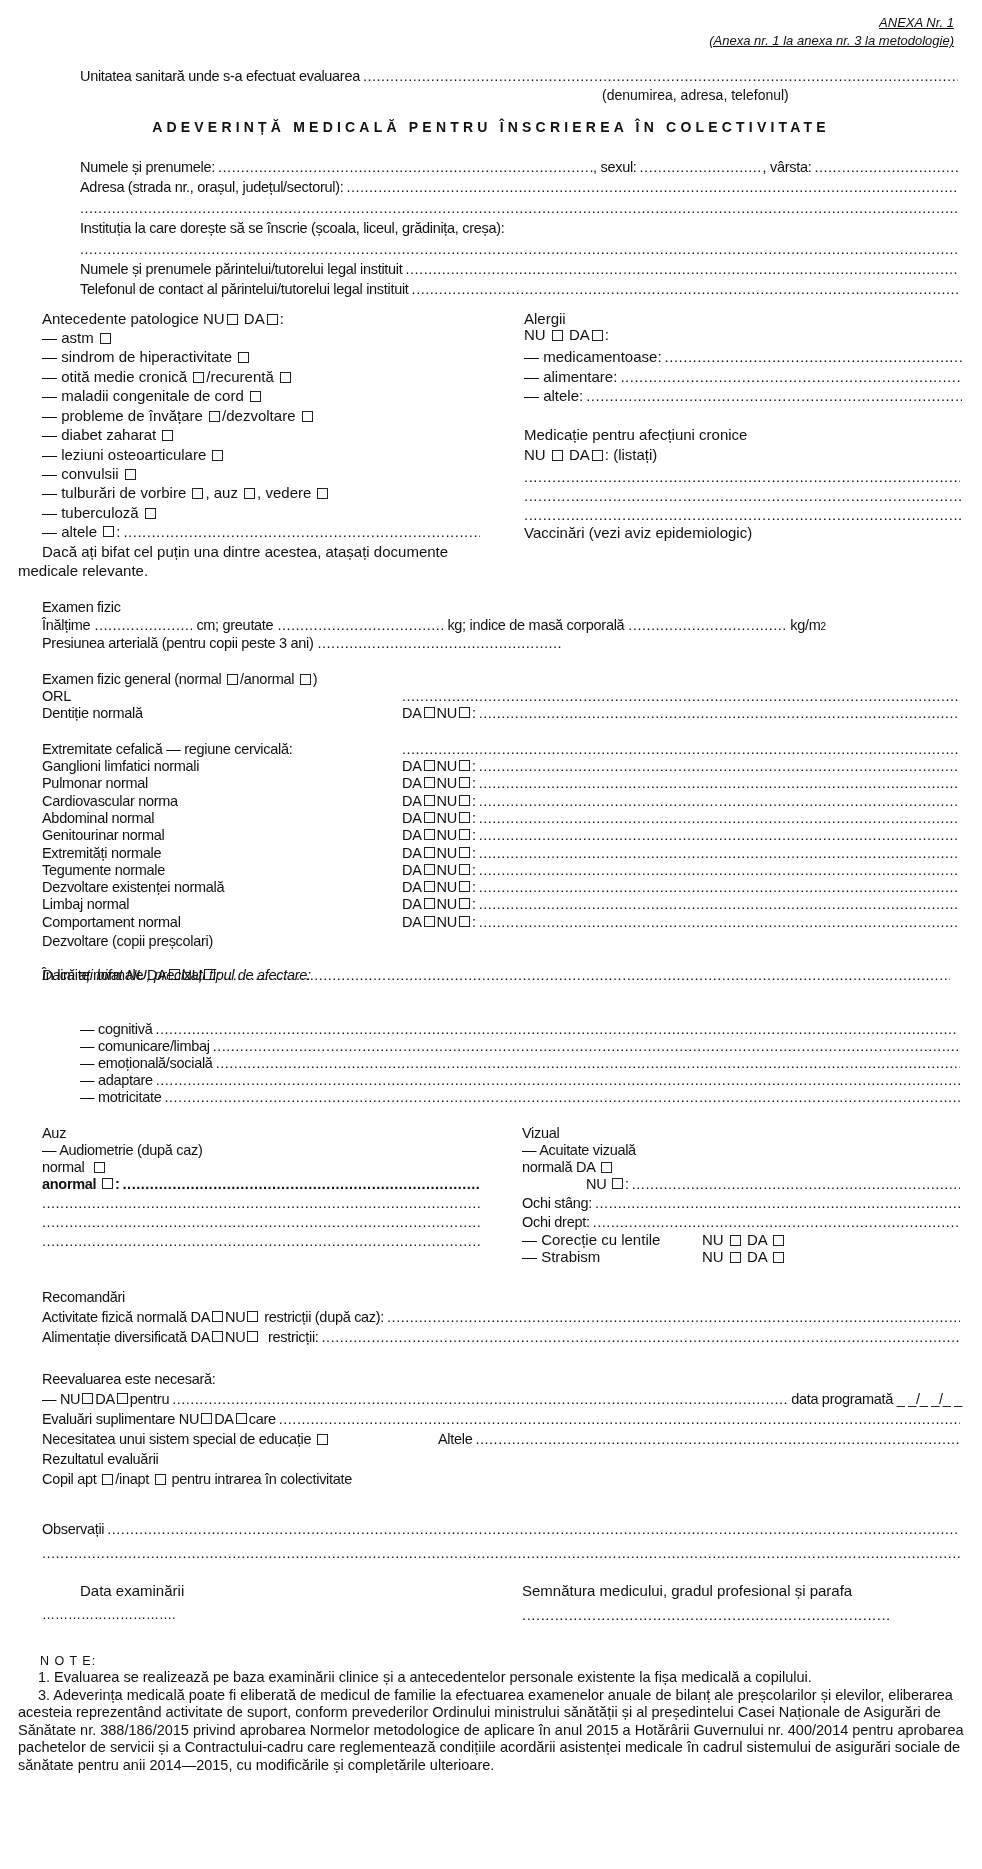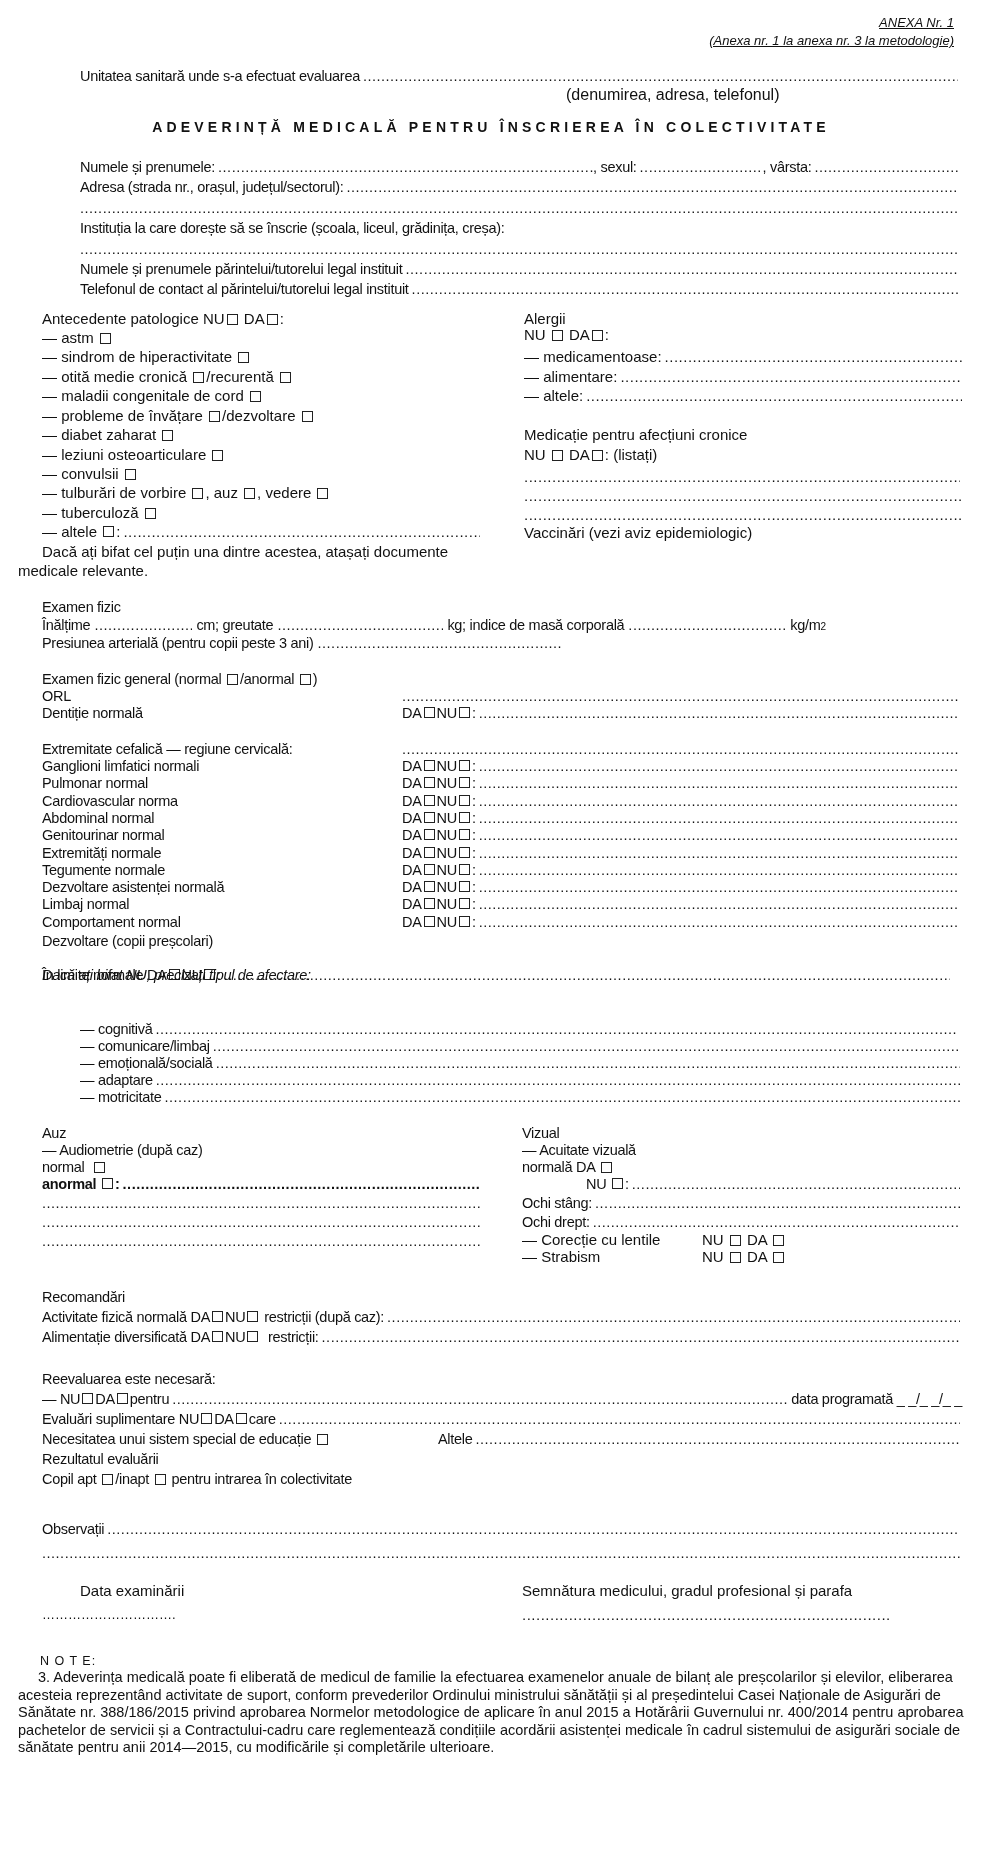--- a/index.html
+++ b/index.html
@@ -5,21 +5,21 @@
   html, body { margin:0; padding:0; background:#ffffff; }
   body { width:982px; height:1869px; position:relative; overflow:hidden;
          font-family:"Liberation Sans", sans-serif; color:#111; font-size:15px; }
   .abs { position:absolute; white-space:nowrap; line-height:18px; }
   .row { position:absolute; display:flex; align-items:baseline; line-height:18px; white-space:nowrap; }
   .fill { flex:1; overflow:hidden; white-space:nowrap; letter-spacing:0.5px; margin-left:3px; }
   .fill::after { content:"........................................................................................................................................................................................................................................................................................................................................................................................................................"; }
   .box { display:inline-block; width:11px; height:11px; border:1.3px solid #222; vertical-align:-1px; margin:0 2px; box-sizing:border-box; background:#fff; cursor:pointer; }
   .annex { right:28px; font-style:italic; text-decoration:underline; font-size:13px; text-align:right; }
   .title { left:0; width:982px; text-align:center; font-weight:bold; letter-spacing:4.2px; font-size:14px; }
-  .small { font-size:16px; }
+  .small { font-size:14px;margin-left:36px; }
   .cond { font-size:14.5px; letter-spacing:-0.3px; }
   .fixedfill { overflow:hidden; white-space:nowrap; letter-spacing:0.5px; }
   .fixedfill::after { content:"................................................................................................................................................................................................................................................................................................................"; }
   .notes { position:absolute; left:18px; width:948px; font-size:14.5px; line-height:17.5px; }
   .notes p { margin:0; text-indent:20px; }
 </style>
 </head>
 <body>
 
 <div class="abs annex" style="top:14px;">ANEXA Nr. 1</div>
@@ -147,21 +147,21 @@
     <div class="abs cond" style="top: 791.6px; left: 42px;">Cardiovascular norma</div>
     <div class="row cond" style="top: 791.6px; left: 402px; width: 558px;"><span>DA</span><span class="box"></span><span>NU</span><span class="box"></span>:<span class="fill"></span></div>
     <div class="abs cond" style="top: 808.9px; left: 42px;">Abdominal normal</div>
     <div class="row cond" style="top: 808.9px; left: 402px; width: 558px;"><span>DA</span><span class="box"></span><span>NU</span><span class="box"></span>:<span class="fill"></span></div>
     <div class="abs cond" style="top: 826.2px; left: 42px;">Genitourinar normal</div>
     <div class="row cond" style="top: 826.2px; left: 402px; width: 558px;"><span>DA</span><span class="box"></span><span>NU</span><span class="box"></span>:<span class="fill"></span></div>
     <div class="abs cond" style="top: 843.5px; left: 42px;">Extremități normale</div>
     <div class="row cond" style="top: 843.5px; left: 402px; width: 558px;"><span>DA</span><span class="box"></span><span>NU</span><span class="box"></span>:<span class="fill"></span></div>
     <div class="abs cond" style="top: 860.8px; left: 42px;">Tegumente normale</div>
     <div class="row cond" style="top: 860.8px; left: 402px; width: 558px;"><span>DA</span><span class="box"></span><span>NU</span><span class="box"></span>:<span class="fill"></span></div>
-    <div class="abs cond" style="top: 878.1px; left: 42px;">Dezvoltare asistenței normală</div>
+    <div class="abs cond" style="top: 878.1px; left: 42px;">Dezvoltare existenței normală</div>
     <div class="row cond" style="top: 878.1px; left: 402px; width: 558px;"><span>DA</span><span class="box"></span><span>NU</span><span class="box"></span>:<span class="fill"></span></div>
     <div class="abs cond" style="top: 895.4px; left: 42px;">Limbaj normal</div>
     <div class="row cond" style="top: 895.4px; left: 402px; width: 558px;"><span>DA</span><span class="box"></span><span>NU</span><span class="box"></span>:<span class="fill"></span></div>
     <div class="abs cond" style="top: 912.7px; left: 42px;">Comportament normal</div>
     <div class="row cond" style="top: 912.7px; left: 402px; width: 558px;"><span>DA</span><span class="box"></span><span>NU</span><span class="box"></span>:<span class="fill"></span></div>
   </div>
 
 <div class="abs cond" style="top:932px; left:42px;">Dezvoltare (copii preșcolari)</div>
 
 <div class="row cond" style="top:966px; left:42px; width:908px;">
@@ -267,14 +267,15 @@
 
 <div class="abs" style="top:1582px; left:80px;">Data examinării</div>
 <div class="abs" style="top:1606px; left:42px; font-size:13px;">………………………….</div>
 <div class="abs" style="top:1582px; left:522px;">Semnătura medicului, gradul profesional și parafa</div>
 <div class="row" style="top:1606px; left:522px; width:368px;">
     <span class="fill" style="margin-left:0"></span>
   </div>
 
 <div class="abs" style="top:1652px; left:40px; font-size:12.5px; letter-spacing:1px;">N O T E:</div>
 <div class="notes" style="top:1669px;">
+  <p>1. Evaluarea se realizează pe baza examinării clinice și a antecedentelor personale existente la fișa medicală a copilului.</p>
   <p>3. Adeverința medicală poate fi eliberată de medicul de familie la efectuarea examenelor anuale de bilanț ale preșcolarilor și elevilor, eliberarea acesteia reprezentând activitate de suport, conform prevederilor Ordinului ministrului sănătății și al președintelui Casei Naționale de Asigurări de Sănătate nr. 388/186/2015 privind aprobarea Normelor metodologice de aplicare în anul 2015 a Hotărârii Guvernului nr. 400/2014 pentru aprobarea pachetelor de servicii și a Contractului-cadru care reglementează condițiile acordării asistenței medicale în cadrul sistemului de asigurări sociale de sănătate pentru anii 2014—2015, cu modificările și completările ulterioare.</p>
 </div>
 
 </body></html>

